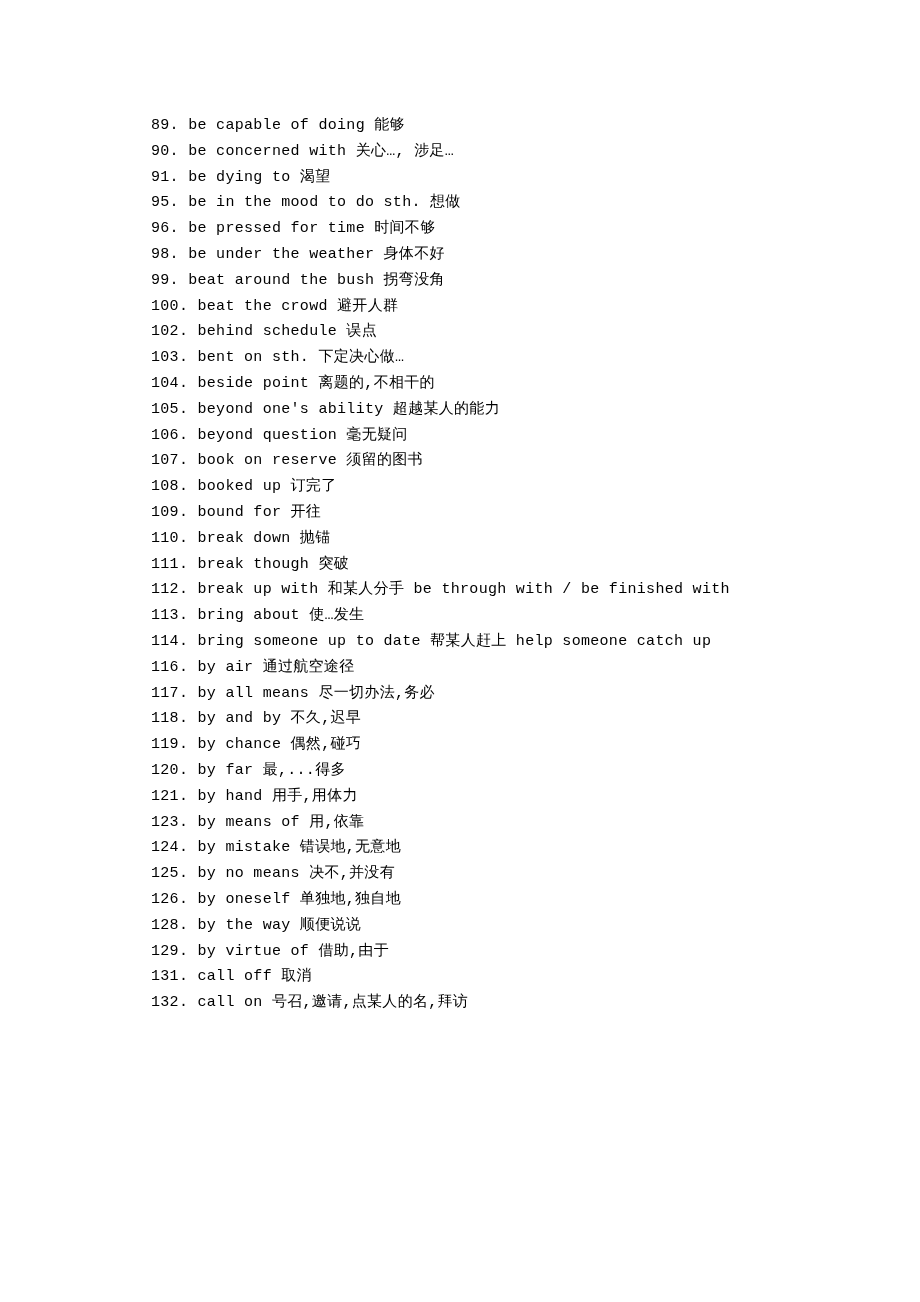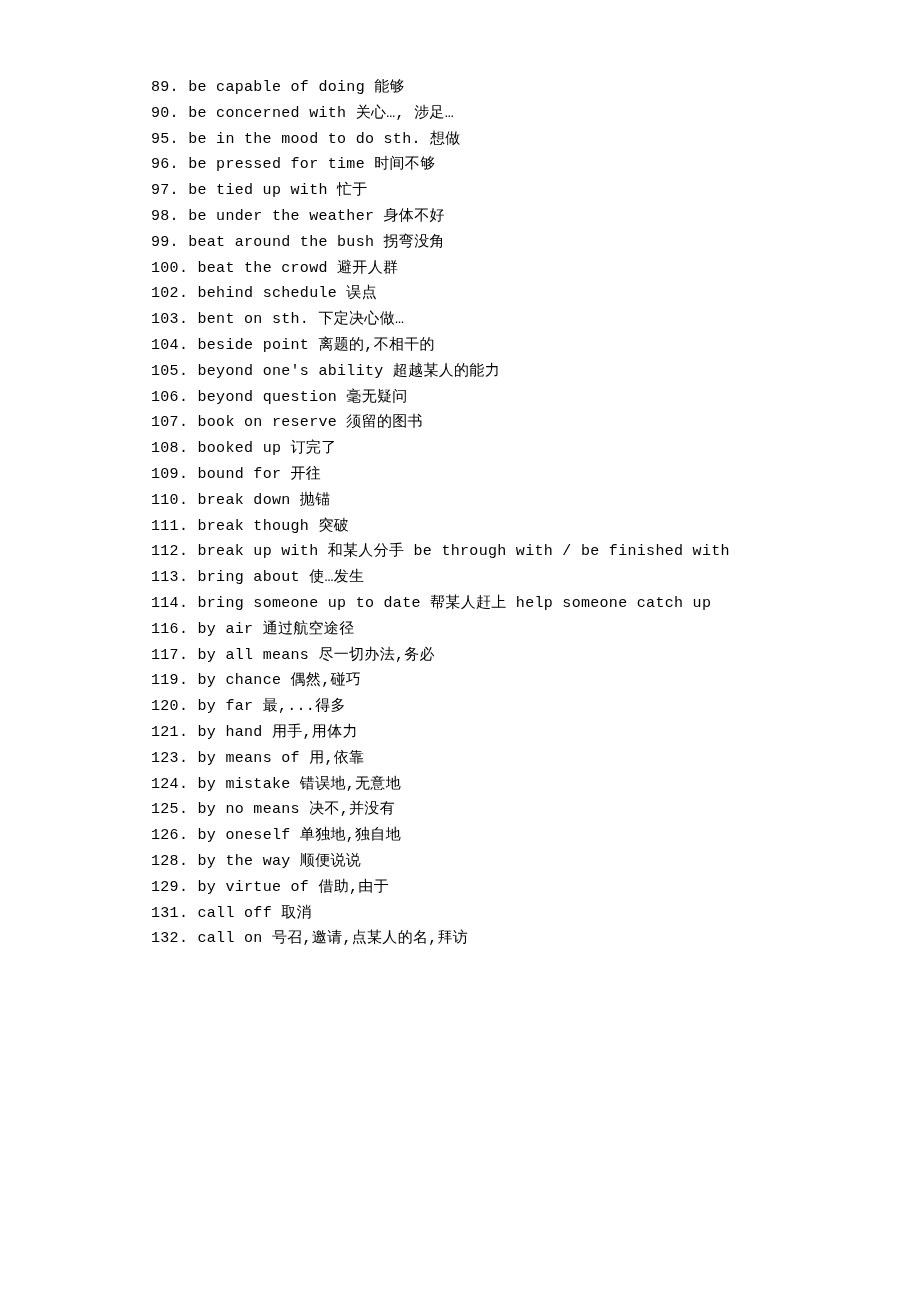--- a/index.html
+++ b/index.html
@@ -3,21 +3,21 @@
 <meta charset="utf-8">
 <style>
   body {
     margin: 0;
     padding: 0;
     background: #ffffff;
     font-family: "SimSun", "Courier New", monospace;
     width: 920px;
   }
   .page {
-    padding: 75px 0 0 151px;
+    padding: 113px 0 0 151px;
     width: 770px;
     box-sizing: border-box;
   }
   .entry {
     font-size: 15px;
     line-height: 25.8px;
     color: #000000;
     white-space: nowrap;
     letter-spacing: 0.3px;
   }
@@ -28,41 +28,42 @@
     display: inline;
   }
 </style>
 </head>
 <body>
 
 <div class="page">
   <div id="list-container">
       <div class="entry"><span class="num">89.</span><span class="txt"> be capable of doing 能够</span></div>
       <div class="entry"><span class="num">90.</span><span class="txt"> be concerned with 关心…, 涉足…</span></div>
+      <div class="entry"><span class="num">91.</span><span class="txt"> be dying to 渴望</span></div>
       <div class="entry"><span class="num">95.</span><span class="txt"> be in the mood to do sth. 想做</span></div>
       <div class="entry"><span class="num">96.</span><span class="txt"> be pressed for time 时间不够</span></div>
-      <div class="entry"><span class="num">97.</span><span class="txt"> be tied up with 忙于</span></div>
       <div class="entry"><span class="num">98.</span><span class="txt"> be under the weather 身体不好</span></div>
       <div class="entry"><span class="num">99.</span><span class="txt"> beat around the bush 拐弯没角</span></div>
       <div class="entry"><span class="num">100.</span><span class="txt"> beat the crowd 避开人群</span></div>
       <div class="entry"><span class="num">102.</span><span class="txt"> behind schedule 误点</span></div>
       <div class="entry"><span class="num">103.</span><span class="txt"> bent on sth. 下定决心做…</span></div>
       <div class="entry"><span class="num">104.</span><span class="txt"> beside point 离题的,不相干的</span></div>
       <div class="entry"><span class="num">105.</span><span class="txt"> beyond one's ability 超越某人的能力</span></div>
       <div class="entry"><span class="num">106.</span><span class="txt"> beyond question 毫无疑问</span></div>
       <div class="entry"><span class="num">107.</span><span class="txt"> book on reserve 须留的图书</span></div>
       <div class="entry"><span class="num">108.</span><span class="txt"> booked up 订完了</span></div>
       <div class="entry"><span class="num">109.</span><span class="txt"> bound for 开往</span></div>
       <div class="entry"><span class="num">110.</span><span class="txt"> break down 抛锚</span></div>
       <div class="entry"><span class="num">111.</span><span class="txt"> break though 突破</span></div>
       <div class="entry"><span class="num">112.</span><span class="txt"> break up with 和某人分手 be through with / be finished with</span></div>
       <div class="entry"><span class="num">113.</span><span class="txt"> bring about 使…发生</span></div>
       <div class="entry"><span class="num">114.</span><span class="txt"> bring someone up to date 帮某人赶上 help someone catch up</span></div>
       <div class="entry"><span class="num">116.</span><span class="txt"> by air 通过航空途径</span></div>
       <div class="entry"><span class="num">117.</span><span class="txt"> by all means 尽一切办法,务必</span></div>
+      <div class="entry"><span class="num">118.</span><span class="txt"> by and by 不久,迟早</span></div>
       <div class="entry"><span class="num">119.</span><span class="txt"> by chance 偶然,碰巧</span></div>
       <div class="entry"><span class="num">120.</span><span class="txt"> by far 最,...得多</span></div>
       <div class="entry"><span class="num">121.</span><span class="txt"> by hand 用手,用体力</span></div>
       <div class="entry"><span class="num">123.</span><span class="txt"> by means of 用,依靠</span></div>
       <div class="entry"><span class="num">124.</span><span class="txt"> by mistake 错误地,无意地</span></div>
       <div class="entry"><span class="num">125.</span><span class="txt"> by no means 决不,并没有</span></div>
       <div class="entry"><span class="num">126.</span><span class="txt"> by oneself 单独地,独自地</span></div>
       <div class="entry"><span class="num">128.</span><span class="txt"> by the way 顺便说说</span></div>
       <div class="entry"><span class="num">129.</span><span class="txt"> by virtue of 借助,由于</span></div>
       <div class="entry"><span class="num">131.</span><span class="txt"> call off 取消</span></div>

